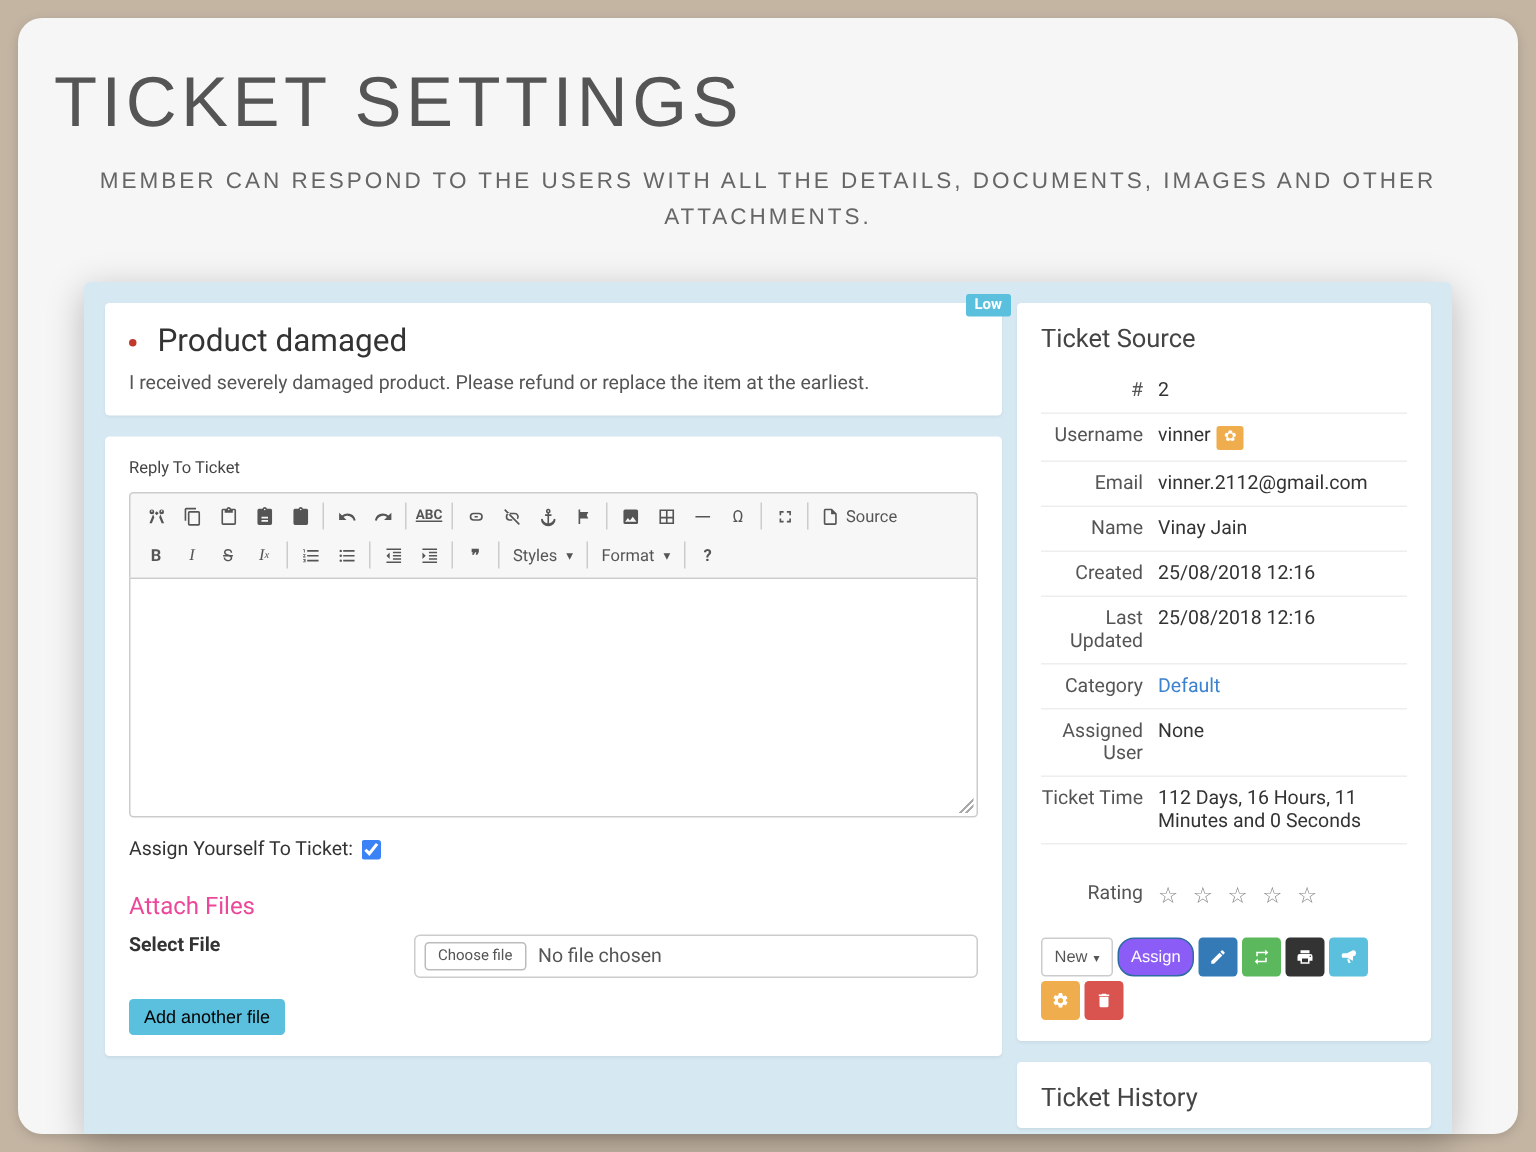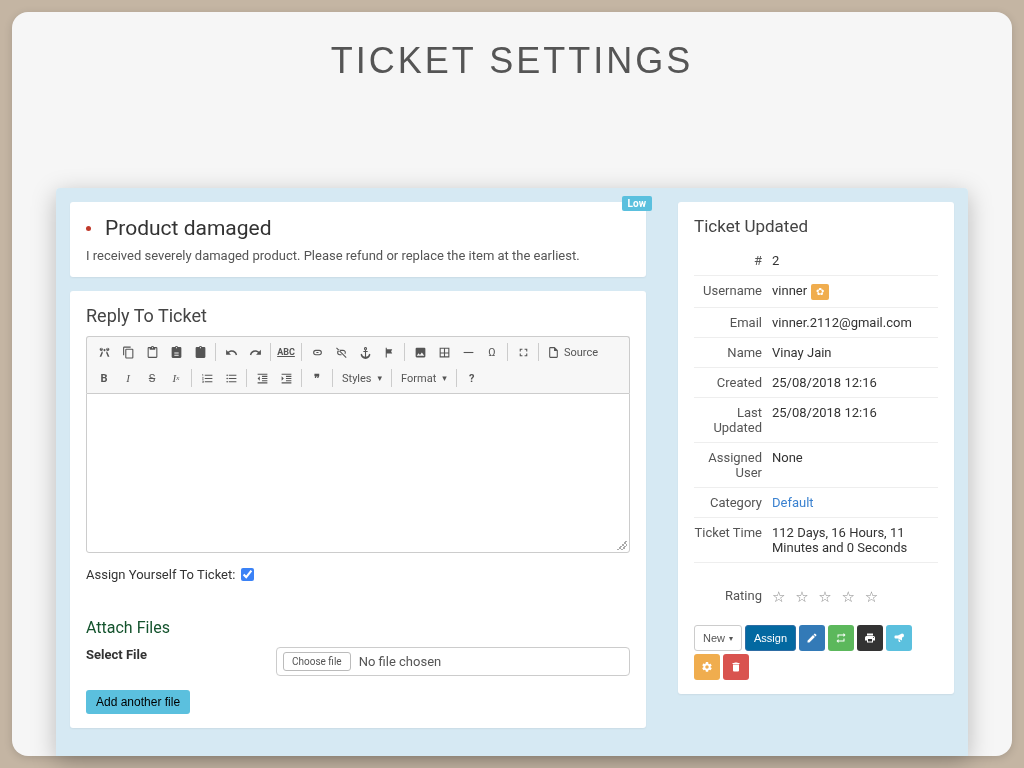--- a/index.html
+++ b/index.html
@@ -1,73 +1,74 @@
 <!DOCTYPE html>
 <html><head>
 <meta charset="utf-8">
 <style>
 * { box-sizing: border-box; margin: 0; padding: 0; }
 body { font-family: -apple-system, "Segoe UI", Roboto, sans-serif; background: #C4B5A3; width: 1024px; height: 768px; overflow: hidden; }
 .card { background: #F6F6F6; border-radius: 16px; margin: 12px; padding: 28px 24px 0 24px; height: 744px; box-shadow: 0 2px 8px rgba(0,0,0,0.15); position: relative; }
-.title { text-align: center; font-size: 36px; letter-spacing: 3px; color: #555; font-weight: 400; margin-bottom: 14px; font-family: Futura, "Century Gothic", sans-serif; }
+.title { text-align: left; font-size: 47px; letter-spacing: 3px; color: #555; font-weight: 400; margin-bottom: 14px; font-family: Futura, "Century Gothic", sans-serif; }
 .subtitle { text-align: center; font-size: 15px; letter-spacing: 2px; color: #666; margin: 0 24px; line-height: 1.6; font-family: Futura, "Century Gothic", sans-serif; }
 .app-wrap { position: absolute; left: 44px; right: 44px; top: 176px; bottom: 0; overflow: hidden; border-radius: 4px 4px 0 0; box-shadow: 0 6px 24px rgba(0,0,0,0.25); }
-.app { background: #D6E9F3; padding: 14px; display: flex; gap: 32px; height: 100%; }
+.app { background: #D6E9F3; padding: 14px; display: flex; gap: 10px; height: 100%; }
 .left-col { flex: 1; display: flex; flex-direction: column; gap: 14px; }
 .right-col { width: 276px; display: flex; flex-direction: column; gap: 14px; }
 .panel { background: #fff; border-radius: 3px; padding: 14px 16px; box-shadow: 0 1px 2px rgba(0,0,0,0.06); }
 .ticket-header { position: relative; }
 .priority-badge { position: absolute; top: -6px; right: -6px; background: #5BC0DE; color: #fff; font-size: 10px; font-weight: bold; padding: 2px 6px; border-radius: 2px; }
 .ticket-title { font-size: 21px; color: #333; display: flex; align-items: center; gap: 14px; }
 .dot { width: 5px; height: 5px; background: #C0392B; border-radius: 50%; display: inline-block; }
 .ticket-desc { font-size: 13px; color: #555; margin-top: 8px; }
-.section-title { font-size: 18px; color: #444; margin-bottom: 10px; }
+.section-title { font-size: 11px; color: #444; margin-bottom: 10px; }
 .toolbar { border: 1px solid #ccc; border-bottom: none; background: #F7F7F7; padding: 4px 6px; display: flex; flex-wrap: wrap; gap: 2px; align-items: center; border-radius: 3px 3px 0 0; }
 .tbtn { width: 22px; height: 22px; display: inline-flex; align-items: center; justify-content: center; font-size: 11px; color: #555; border: 1px solid transparent; cursor: pointer; border-radius: 2px; }
 .tsep { width: 1px; height: 18px; background: #ccc; margin: 0 2px; }
 .tsel { font-size: 11px; color: #555; padding: 2px 4px; border: 1px solid transparent; display: inline-flex; align-items: center; gap: 6px; cursor: pointer; }
 .tsel::after { content: "▾"; font-size: 9px; }
 .tsrc { font-size: 11px; color: #555; padding: 0 4px; display: inline-flex; align-items: center; gap: 4px; cursor: pointer; }
 .editor { border: 1px solid #ccc; height: 160px; background: #fff; border-radius: 0 0 3px 3px; position: relative; }
 .resize { position: absolute; right: 2px; bottom: 2px; width: 10px; height: 10px; background: linear-gradient(135deg, transparent 50%, #aaa 50%, #aaa 60%, transparent 60%, transparent 70%, #aaa 70%, #aaa 80%, transparent 80%); }
 .assign-row { font-size: 13px; color: #333; margin-top: 14px; display: flex; align-items: center; gap: 6px; }
 .assign-row input { accent-color: #3B82F6; }
-.attach-title { font-size: 16px; color: #14532d; margin-top: 36px; margin-bottom: 10px; }
+.attach-title { font-size: 16px; color: #ec4899; margin-top: 20px; margin-bottom: 10px; }
 .file-row { display: flex; align-items: flex-start; gap: 20px; }
 .file-label { font-size: 13px; font-weight: bold; color: #333; width: 170px; }
 .file-input { flex: 1; display: flex; align-items: center; border: 1px solid #ccc; border-radius: 4px; padding: 4px 6px; gap: 8px; font-size: 13px; color: #555; }
 .choose-btn { font-size: 10px; padding: 3px 8px; border: 1px solid #bbb; border-radius: 3px; background: #fff; cursor: pointer; }
 .add-file-btn { margin-top: 14px; background: #5BC0DE; color: #000000; border: none; font-size: 12px; padding: 5px 10px; border-radius: 3px; cursor: pointer; }
 .details-title { font-size: 17px; color: #444; margin-bottom: 10px; }
 .detail-row { display: flex; border-bottom: 1px solid #eee; padding: 7px 0; font-size: 13px; }
 .detail-row:last-of-type { border-bottom: none; margin-top: 18px; }
 .detail-key { width: 78px; text-align: right; color: #555; padding-right: 10px; }
 .detail-val { flex: 1; color: #333; }
 .detail-val a { color: #3B82D0; text-decoration: none; }
 .gear-badge { display: inline-block; background: #F0AD4E; color: #fff; width: 18px; height: 16px; text-align: center; font-size: 10px; border-radius: 2px; line-height: 16px; margin-left: 4px; }
 .stars { color: #888; font-size: 15px; letter-spacing: 3px; }
 .action-row { display: flex; gap: 3px; margin-top: 12px; flex-wrap: wrap; }
 .abtn { font-size: 11px; padding: 5px 8px; border-radius: 3px; border: 1px solid #ccc; background: #fff; color: #555; cursor: pointer; display: inline-flex; align-items: center; gap: 4px; }
-.abtn.primary { background: #0369a1; color: #fff; border-color: #2E6DA4; }
+.abtn.primary { background: #8b5cf6; color: #fff; border-color: #2E6DA4; border-radius: 11px; }
 .abtn.icon { width: 26px; height: 26px; padding: 0; justify-content: center; color: #fff; border: none; }
 .bg-blue { background: #337AB7; }
 .bg-green { background: #5CB85C; }
 .bg-dark { background: #333; }
 .bg-cyan { background: #5BC0DE; }
 .bg-orange { background: #F0AD4E; }
 .bg-red { background: #D9534F; }
 .history-panel { padding: 14px 16px 0 16px; }
 svg { width: 12px; height: 12px; fill: currentColor; }
 .toolbar svg { width: 13px; height: 13px; }
 </style>
 </head>
 <body>
 
 <div class="card">
   <h1 class="title">TICKET SETTINGS</h1>
+  <p class="subtitle">MEMBER CAN RESPOND TO THE USERS WITH ALL THE DETAILS, DOCUMENTS, IMAGES AND OTHER ATTACHMENTS.</p>
 
   <div class="app-wrap">
     <div class="app">
       <div class="left-col">
         <div class="panel ticket-header">
           <span class="priority-badge">Low</span>
           <div class="ticket-title">
             <span class="dot"></span>
             <span>Product damaged</span>
           </div>
@@ -219,21 +220,21 @@
               <span class="choose-btn">Choose file</span>
               <span>No file chosen</span>
             </div>
           </div>
           <button class="add-file-btn">Add another file</button>
         </div>
       </div>
 
       <div class="right-col">
         <div class="panel">
-          <div class="details-title">Ticket Updated</div>
+          <div class="details-title">Ticket Source</div>
           <div id="details-rows">
               <div class="detail-row">
                 <div class="detail-key">#</div>
                 <div class="detail-val">2</div>
               </div>
               <div class="detail-row">
                 <div class="detail-key">Username</div>
                 <div class="detail-val">vinner<span class="gear-badge">✿</span></div>
               </div>
               <div class="detail-row">
@@ -246,26 +247,26 @@
               </div>
               <div class="detail-row">
                 <div class="detail-key">Created</div>
                 <div class="detail-val">25/08/2018 12:16</div>
               </div>
               <div class="detail-row">
                 <div class="detail-key">Last Updated</div>
                 <div class="detail-val">25/08/2018 12:16</div>
               </div>
               <div class="detail-row">
+                <div class="detail-key">Category</div>
+                <div class="detail-val"><a href="#">Default</a></div>
+              </div>
+              <div class="detail-row">
                 <div class="detail-key">Assigned User</div>
                 <div class="detail-val">None</div>
-              </div>
-              <div class="detail-row">
-                <div class="detail-key">Category</div>
-                <div class="detail-val"><a href="#">Default</a></div>
               </div>
               <div class="detail-row">
                 <div class="detail-key">Ticket Time</div>
                 <div class="detail-val">112 Days, 16 Hours, 11 Minutes and 0 Seconds</div>
               </div>
               <div class="detail-row">
                 <div class="detail-key">Rating</div>
                 <div class="detail-val"><span class="stars">☆ ☆ ☆ ☆ ☆</span></div>
               </div>
             </div>
@@ -301,16 +302,19 @@
                 </svg>
               </button>
             <button class="abtn icon bg-red">
                 <svg viewBox="0 0 24 24">
                   <path d="M6 19a2 2 0 002 2h8a2 2 0 002-2V7H6v12zM19 4h-3.5l-1-1h-5l-1 1H5v2h14V4z"></path>
                 </svg>
               </button>
           </div>
         </div>
 
+        <div class="panel history-panel">
+          <div class="details-title">Ticket History</div>
+        </div>
       </div>
     </div>
   </div>
 </div>
 
 </body></html>

